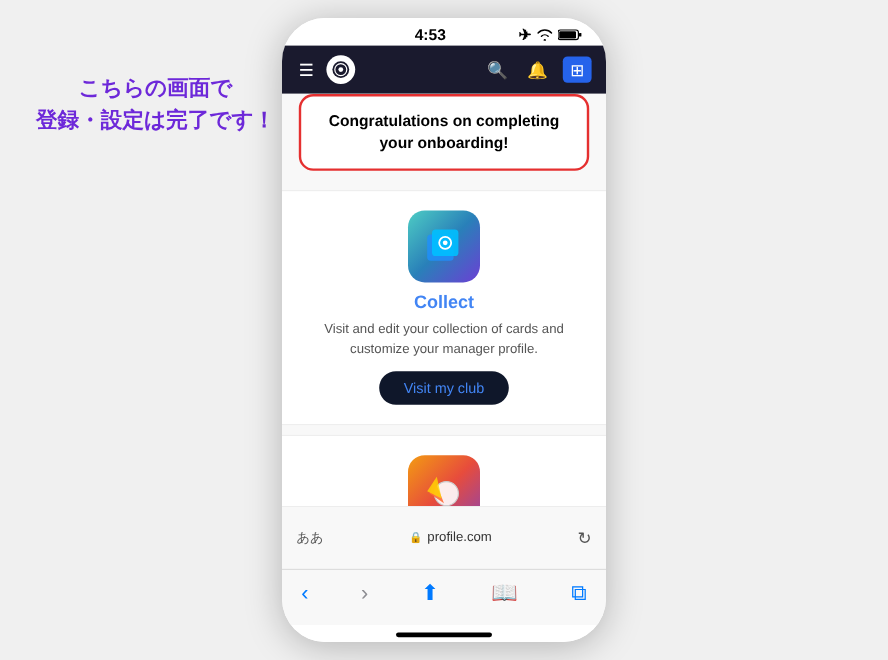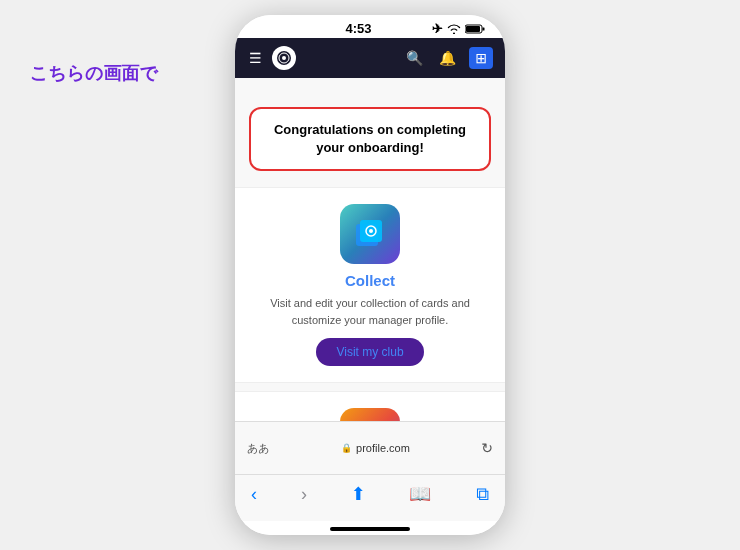--- a/index.html
+++ b/index.html
@@ -116,21 +116,21 @@
       flex: 1;
       background: #f8f8f8;
       overflow-y: auto;
       display: flex;
       flex-direction: column;
       align-items: center;
     }
 
     
     .congrats-banner {
-      margin: 29px 14px 8px;
+      margin: 0 14px 8px;
       border: 2.5px solid #e53030;
       border-radius: 12px;
       padding: 12px 14px;
       background: #fff;
       text-align: center;
       font-size: 13px;
       font-weight: 700;
       color: #000;
       line-height: 1.4;
       width: calc(100% - 28px);
@@ -178,21 +178,21 @@
 
     .section-desc {
       font-size: 11px;
       color: #555;
       text-align: center;
       line-height: 1.5;
       margin-bottom: 10px;
     }
 
     .section-btn {
-      background: #4c1d95;
+      background: #0f172a;
       color: #4285f4;
       border: none;
       border-radius: 20px;
       padding: 7px 20px;
       font-size: 12px;
       font-weight: 500;
       cursor: pointer;
     }
 
     
@@ -267,20 +267,21 @@
     }
 
     
     svg { display: block; }
   </style>
 </head>
 <body>
 
 <div class="annotation">
   <div>こちらの画面で</div>
+  <div>登録・設定は完了です！</div>
 </div>
 
 <div class="phone">
 
   <div class="status-bar">
     <span class="time">4:53</span>
     <div class="status-icons">
 
       <span>✈</span>
 

